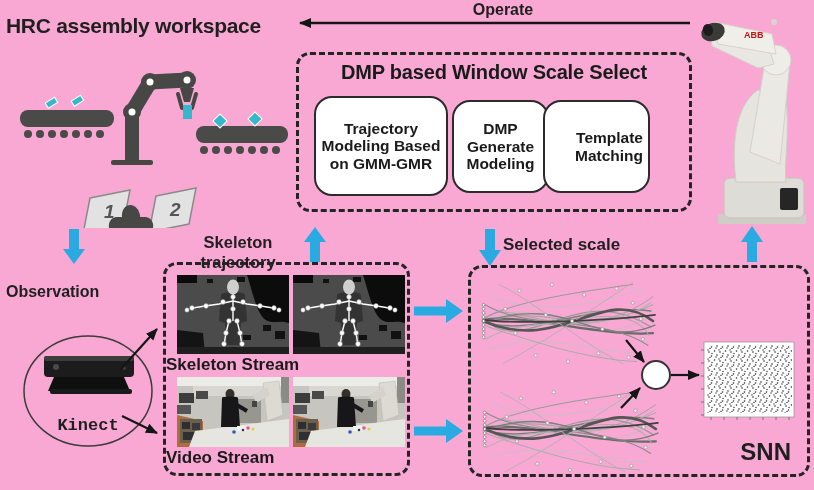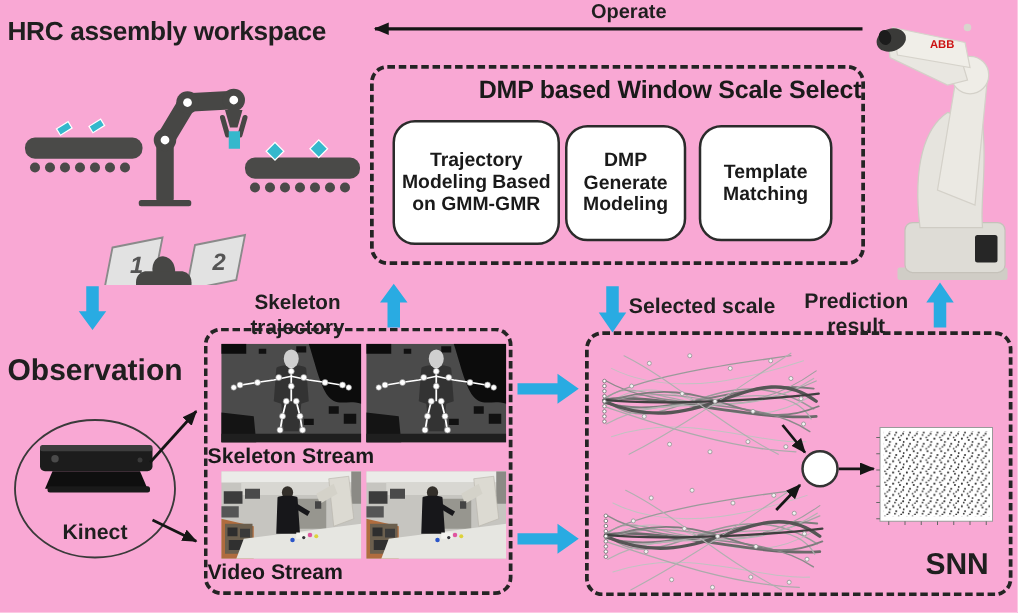--- a/index.html
+++ b/index.html
@@ -5,21 +5,21 @@
   * { margin:0; padding:0; box-sizing:border-box; }
   body { background:#fff; }
   .canvas {
     position:relative; width:814px; height:490px; background:#f9a8d4;
     font-family:"Liberation Sans", sans-serif; color:#1a1a1a; overflow:hidden;
   }
   .lbl { position:absolute; font-weight:700; color:#1f1f1f; }
   .dashed {
     position:absolute; border:3px dashed #242424; border-radius:14px; background:transparent;
   }
-  .dmp-title { width:100%; text-align:right; margin-top:6px; font-size:20px; font-weight:700; letter-spacing:-0.2px; }
+  .dmp-title { width:100%; text-align:center; margin-top:6px; font-size:20px; font-weight:700; letter-spacing:-0.2px; }
   .dmp-step {
     position:absolute; border:2.5px solid #2b2b2b; border-radius:18px;
     display:flex; align-items:center; justify-content:center; text-align:center;
     font-weight:700; font-size:15.5px; line-height:1.12; padding:3px 5px; background:#fff;
   }
   .overlay { position:absolute; left:0; top:0; width:814px; height:490px; pointer-events:none; }
   .abs { position:absolute; }
   .frame { position:absolute; width:112px; }
   .stream-label { position:absolute; width:100%; font-weight:700; font-size:17px; }
   .center-text { text-align:center;margin-top:14px; }
@@ -255,25 +255,25 @@
     <ellipse cx="20" cy="28" rx="5" ry="6" transform="rotate(-18 20 28)" fill="#1c1c1c"></ellipse>
     <circle cx="86" cy="20" r="3" fill="#d8d5cd"></circle>
     <text x="56" y="36" font-size="9" font-weight="bold" fill="#cc1111">ABB</text>
   </svg>
 
   <div class="dashed" style="left:296px; top:52px; width:396px; height:160px;">
     <div class="dmp-title">DMP based Window Scale Select</div>
   </div>
   <div class="dmp-step" style="left:314px; top:96px; width:134px; height:100px;">Trajectory Modeling Based on GMM-GMR</div>
   <div class="dmp-step" style="left:452px; top:100px; width:97px; height:93px;">DMP Generate Modeling</div>
-  <div class="dmp-step" style="left:559px; top:100px; width:107px; height:93px;">Template Matching</div>
-
-  <div class="lbl" style="left:6px; top:283px; font-size:24px;">Observation</div>
-
-  <div class="abs" style="left:8px; top:334px; width:136px; height:116px;">
+  <div class="dmp-step" style="left:543px; top:100px; width:107px; height:93px;text-align:right;">Template Matching</div>
+
+  <div class="lbl" style="left:6px; top:283px; font-size:16px;">Observation</div>
+
+  <div class="abs" style="left:20px; top:334px; width:136px; height:116px;font-family:Liberation Mono, monospace;">
     <svg width="136" height="116" viewBox="0 0 136 116">
       <ellipse cx="68" cy="57" rx="64" ry="55" fill="none" stroke="#3a3a3a" stroke-width="1.5"></ellipse>
       <rect x="24" y="22" width="90" height="21" rx="4" fill="#1c1c1c"></rect>
       <rect x="24" y="22" width="90" height="5" rx="2" fill="#3d3d3d"></rect>
       <circle cx="36" cy="33" r="3" fill="#4a4a4a"></circle>
       <circle cx="104" cy="34" r="2" fill="#3a3a3a"></circle>
       <polygon points="34,43 104,43 110,57 28,57" fill="#0f0f0f"></polygon>
       <rect x="30" y="55" width="82" height="5" rx="2" fill="#1a1a1a"></rect>
     </svg>
     <div class="lbl" style="left:0; top:82px; width:136px; text-align:center; font-size:17px;">Kinect</div>
@@ -292,21 +292,20 @@
     <svg class="frame" style="left:11px; top:112px;" height="70" viewBox="0 0 112 70">
         <use href="#vid"></use>
       </svg>
     <svg class="frame" style="left:127px; top:112px;" height="70" viewBox="0 0 112 70">
         <use href="#vid"></use>
       </svg>
     <div class="stream-label" style="top:183px;">Video Stream</div>
   </div>
 
   <div class="lbl" style="left:503px; top:235px; font-size:17px;">Selected scale</div>
-  <div class="lbl center-text" style="left:628px; top:217px; width:114px; font-size:17px; line-height:1.2;">Prediction result</div>
 
   <div class="dashed" style="left:468px; top:265px; width:342px; height:212px;">
     <svg class="abs" style="left:8px; top:6px;" width="178" height="94" viewBox="0 0 176 92">
         <use href="#tangle"></use>
       </svg>
     <svg class="abs" style="left:8px; top:114px;" width="182" height="94" viewBox="0 0 176 92">
         <use href="#tangle"></use>
       </svg>
     <svg class="abs" style="left:0; top:0;" width="336" height="206" viewBox="0 0 336 206">
       <circle cx="185" cy="107" r="14" fill="#fff" stroke="#333" stroke-width="2"></circle>

